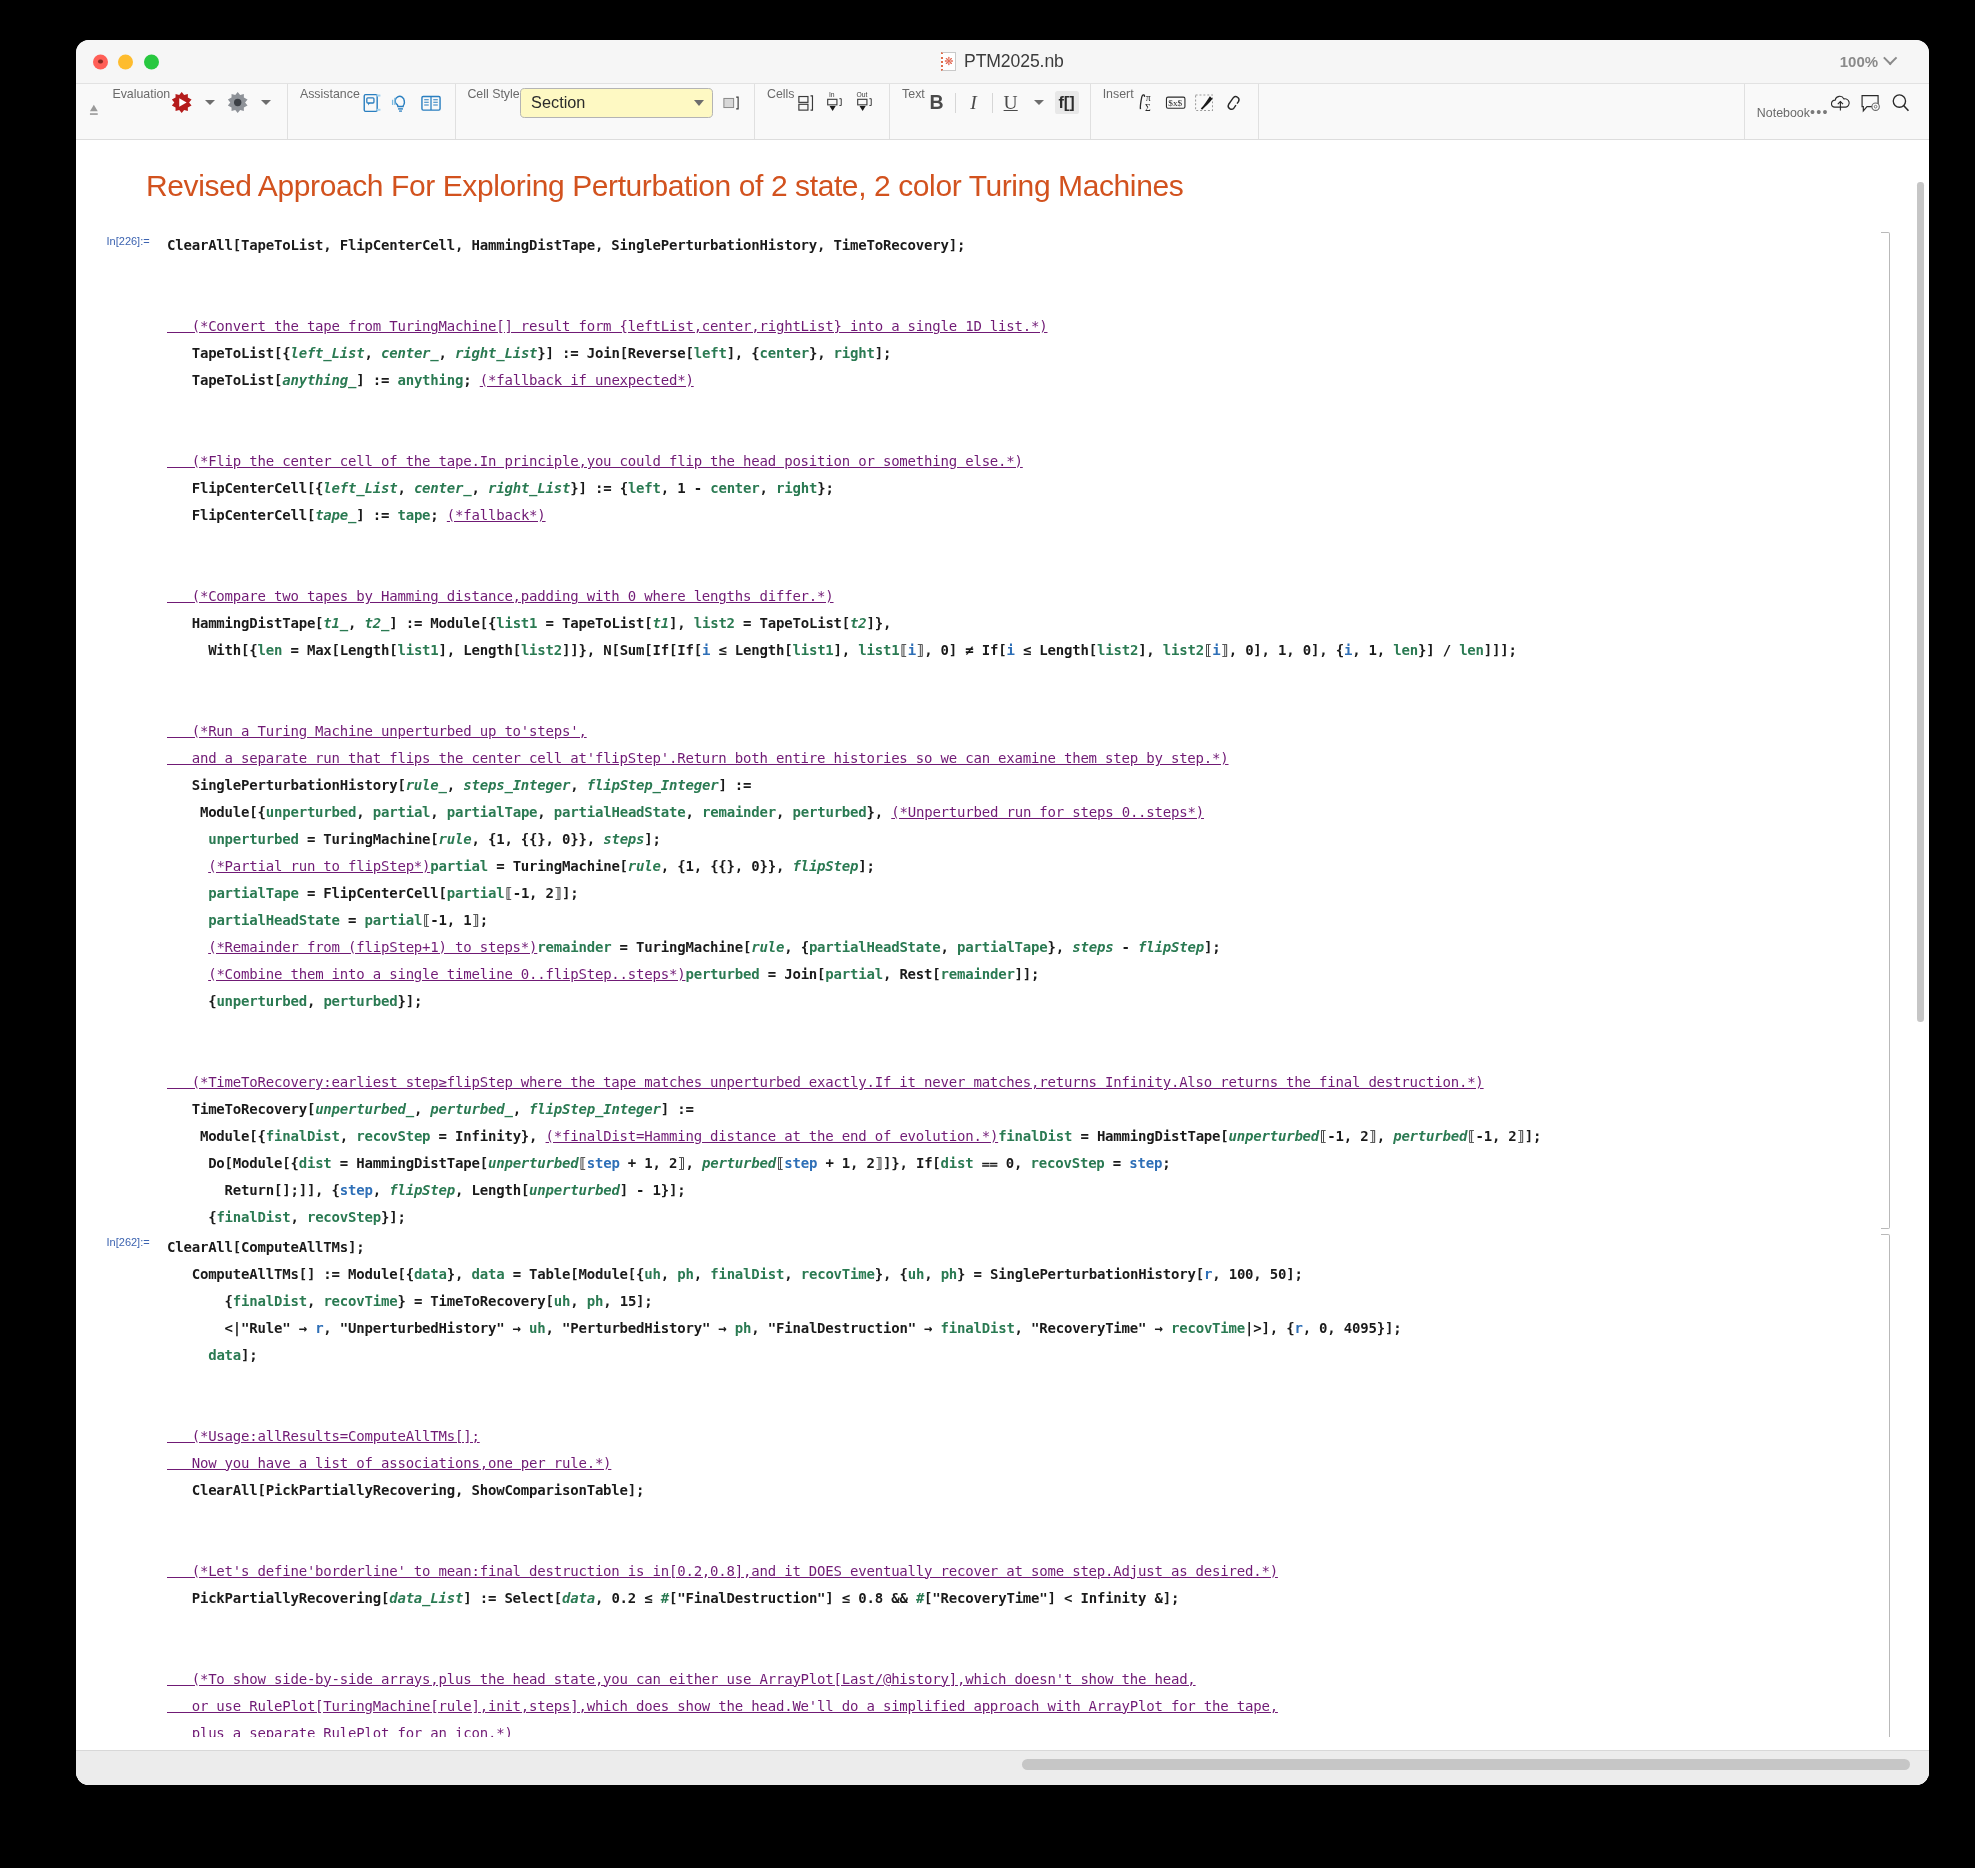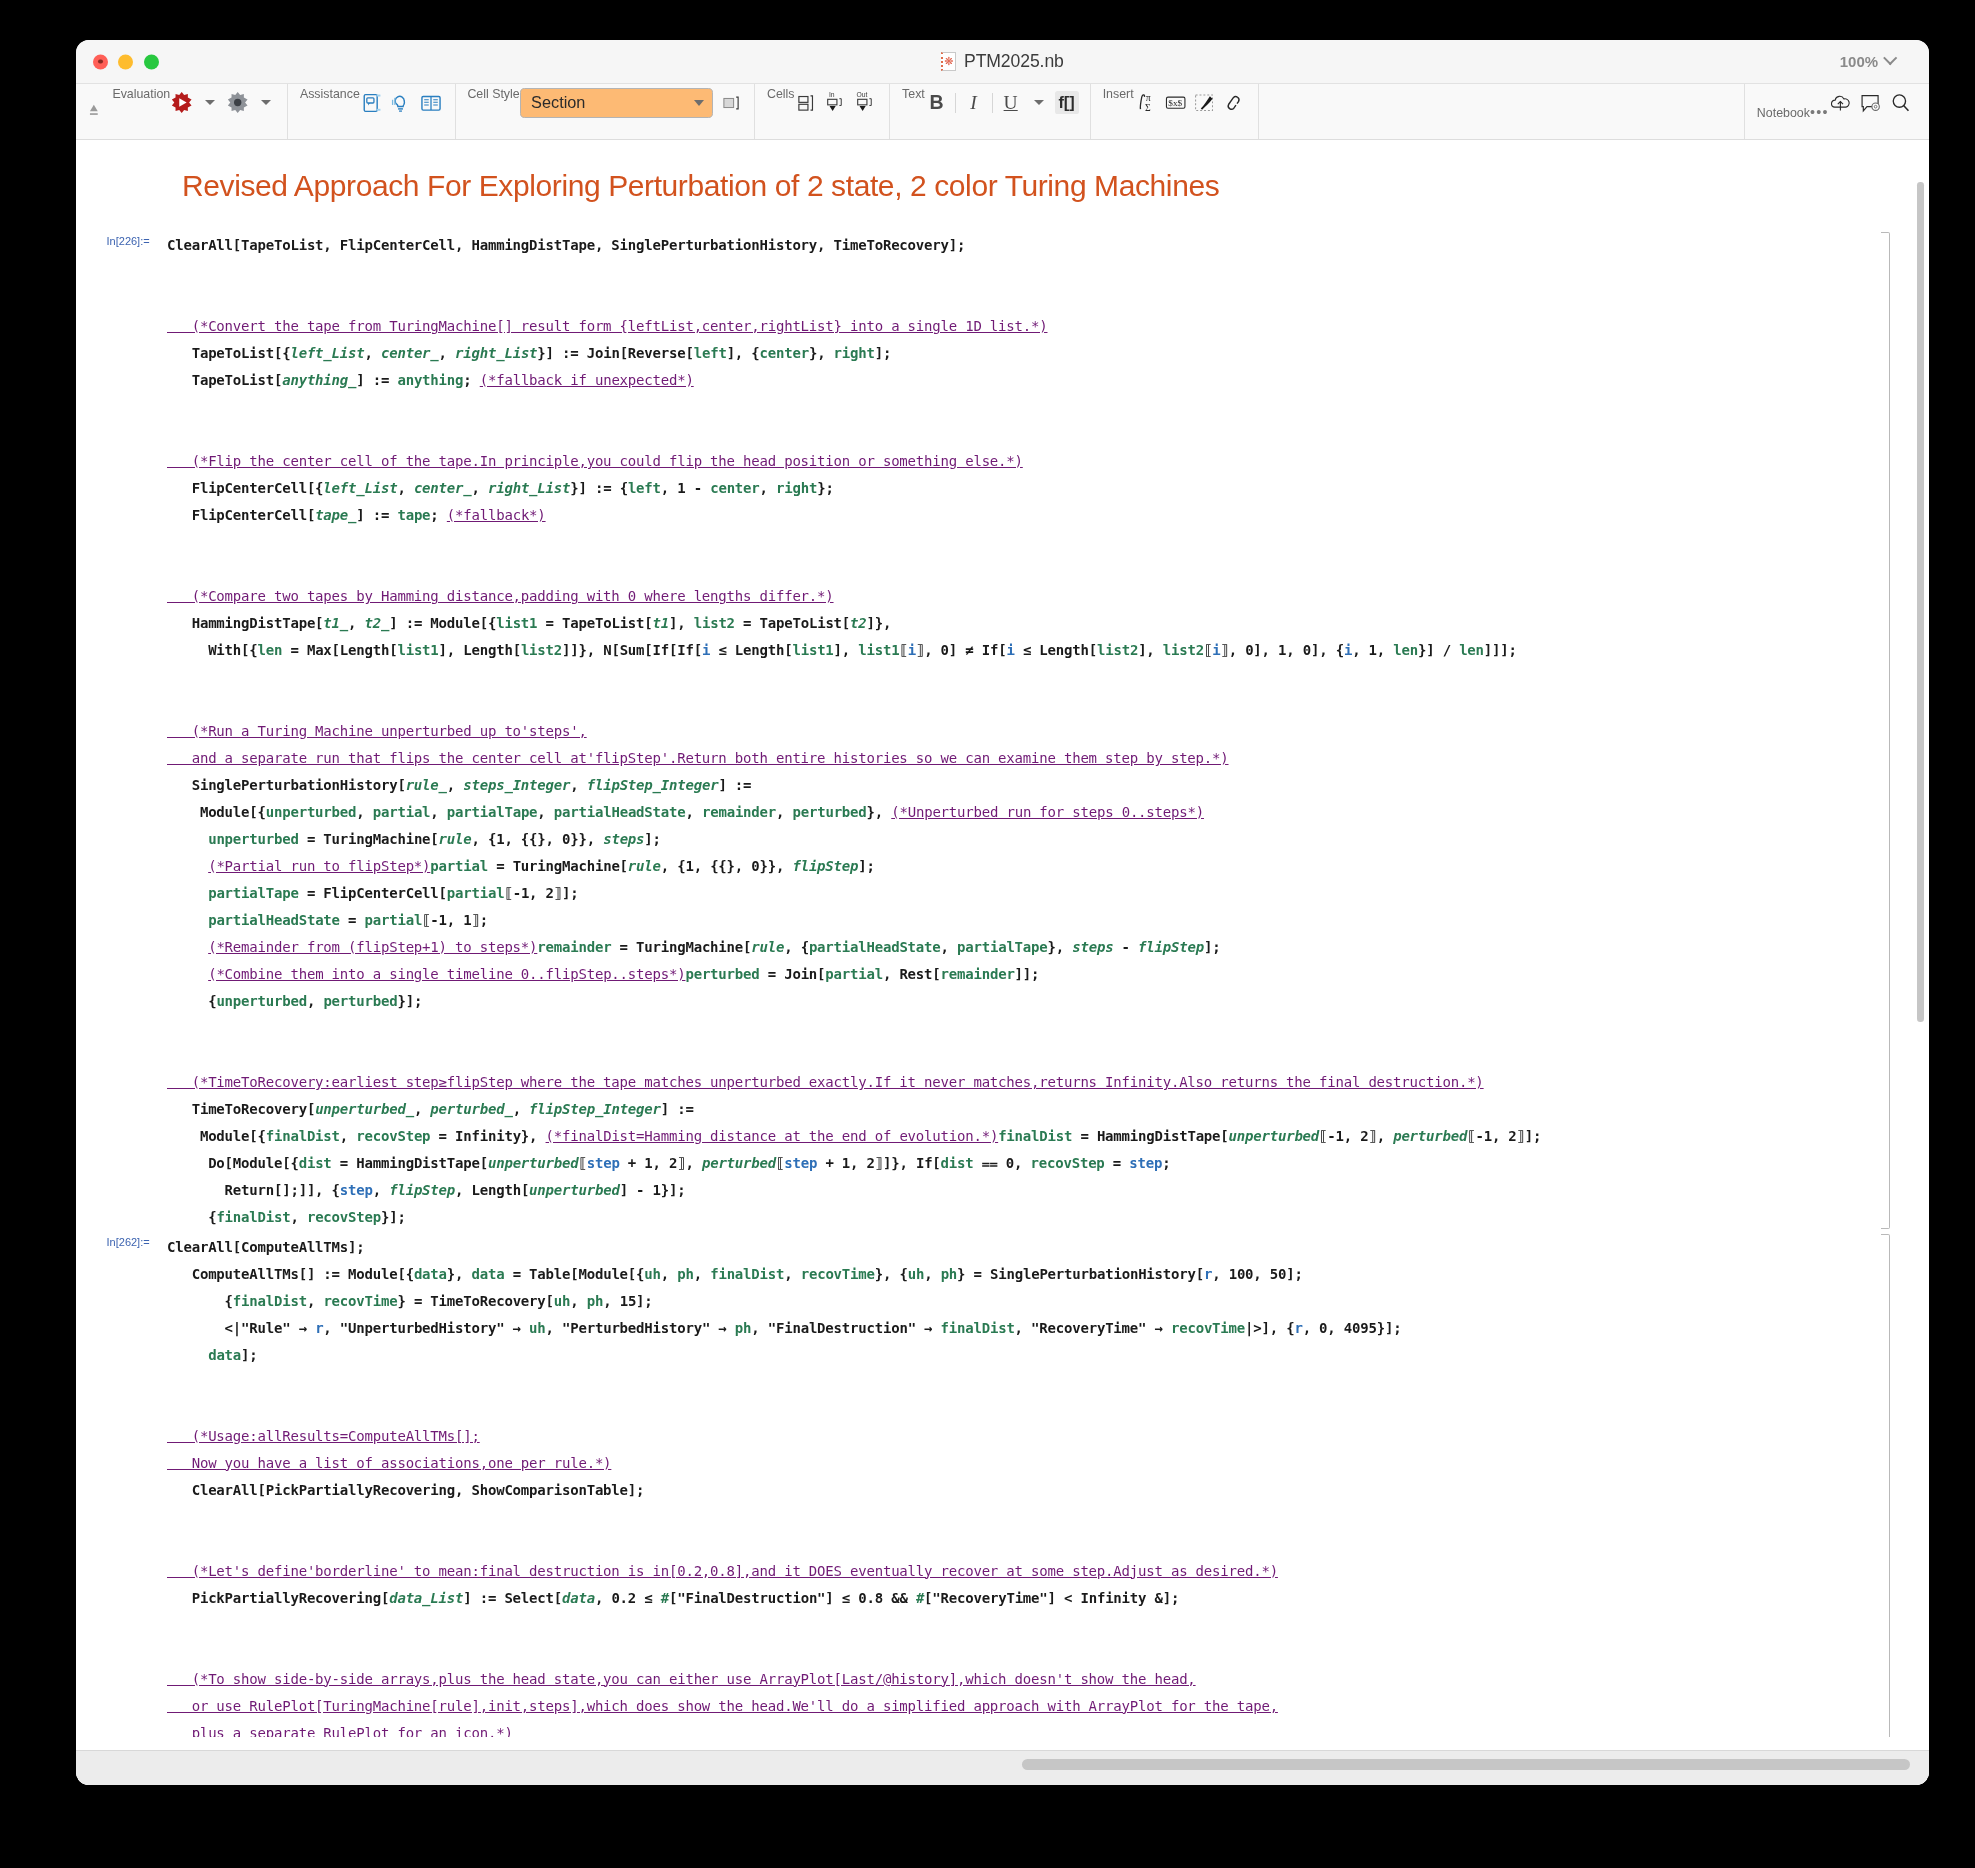--- a/index.html
+++ b/index.html
@@ -170,21 +170,21 @@
     width: 0; height: 0;
     border-left: 5.2px solid transparent;
     border-right: 5.2px solid transparent;
     border-top: 5.9px solid #6d6d6d;
   }
   .cellstyle-select {
     width: 193px;
     height: 30px;
     border: 1px solid #b4b4b4;
     border-radius: 4.6px;
-    background: #fdba74;
+    background: #fef9c3;
     display: flex;
     align-items: center;
     padding: 0 7.8px 0 10.4px;
     font-family: "Liberation Sans", sans-serif;
     font-size: 16.3px;
     color: #2b2b2b;
     justify-content: space-between;
   }
   .cellstyle-select .caret-small {
     border-top-color: #6d6d6d;
@@ -239,21 +239,21 @@
     position: absolute;
     inset: 0;
     padding: 29px 39px 0 21px;
   }
   .nb-title {
     font-family: "Liberation Sans", sans-serif;
     font-size: 30px;
     color: #d2521e;
     font-weight: normal;
     letter-spacing: -0.4px;
-    margin: 0 0 29px 85px;
+    margin: 0 0 29px 49px;
     white-space: nowrap;
   }
 
   .cellgroup {
     position: relative;
     display: flex;
     align-items: flex-start;
     margin-bottom: 2.6px;
   }
   .in-label {

